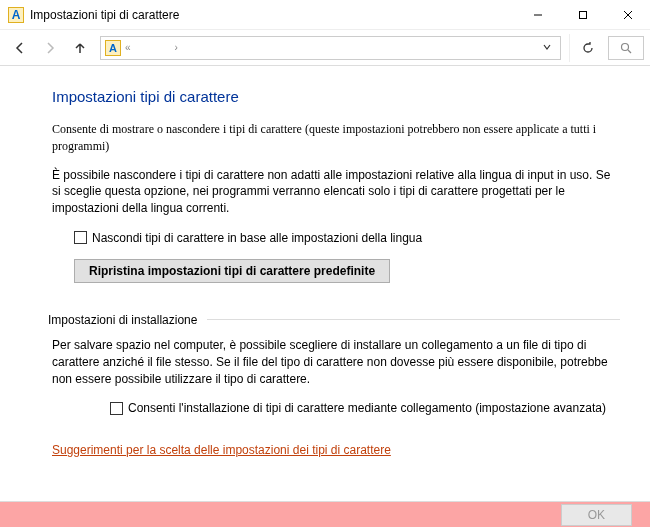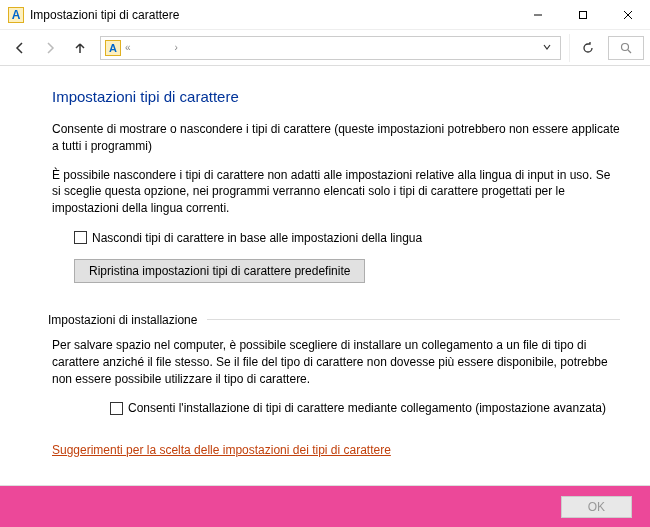--- a/index.html
+++ b/index.html
@@ -86,55 +86,56 @@
     margin-left: 4px;
   }
   .content {
     padding: 22px 30px 0 52px;
   }
   .page-title {
     color: #003399;
     font-size: 15px;
     margin-bottom: 16px;
   }
-  .intro { margin-bottom: 12px; line-height: 1.4; }
+  .intro { margin-bottom: 12px; line-height: 1.4; font-family: Liberation Serif, serif; }
   .block { line-height: 1.4; margin-bottom: 14px; }
   .checkbox-row {
     display: flex; align-items: center; gap: 5px;
     margin-left: 22px; margin-bottom: 14px;
   }
   .fake-check {
     width: 13px; height: 13px; border: 1px solid #333; background: #fff;
     flex-shrink: 0;
   }
   .button {
     display: inline-block;
     margin-left: 22px;
     padding: 4px 14px;
     border: 1px solid #adadad;
     background: #e1e1e1;
     font-size: 12px;
+    font-weight: bold;
   }
   .section-hdr {
     display: flex; align-items: center; gap: 10px;
     margin: 30px 0 10px -4px;
     justify-content: flex-end;
   }
   .section-line { flex:1; height:1px; background:#ddd; }
   .link { color: #c2410c; text-decoration: underline; margin-top: 14px; display: inline-block;}
   .bottombar {
     position: absolute;
     left: 0; right: 0; bottom: 0;
-    height: 42px;
+    height: 26px;
     border-top: 1px solid #ddd;
     display: flex;
     align-items: center;
     justify-content: flex-end;
     padding: 0 18px;
-    background: #ec4899;
+    background: #fca5a5;
   }
   .ok-btn {
     padding: 3px 26px;
     border: 1px solid #ccc;
     background: #e8e8e8;
     color: #999;
     font-size: 12px;
   }
 </style>
 </head>

